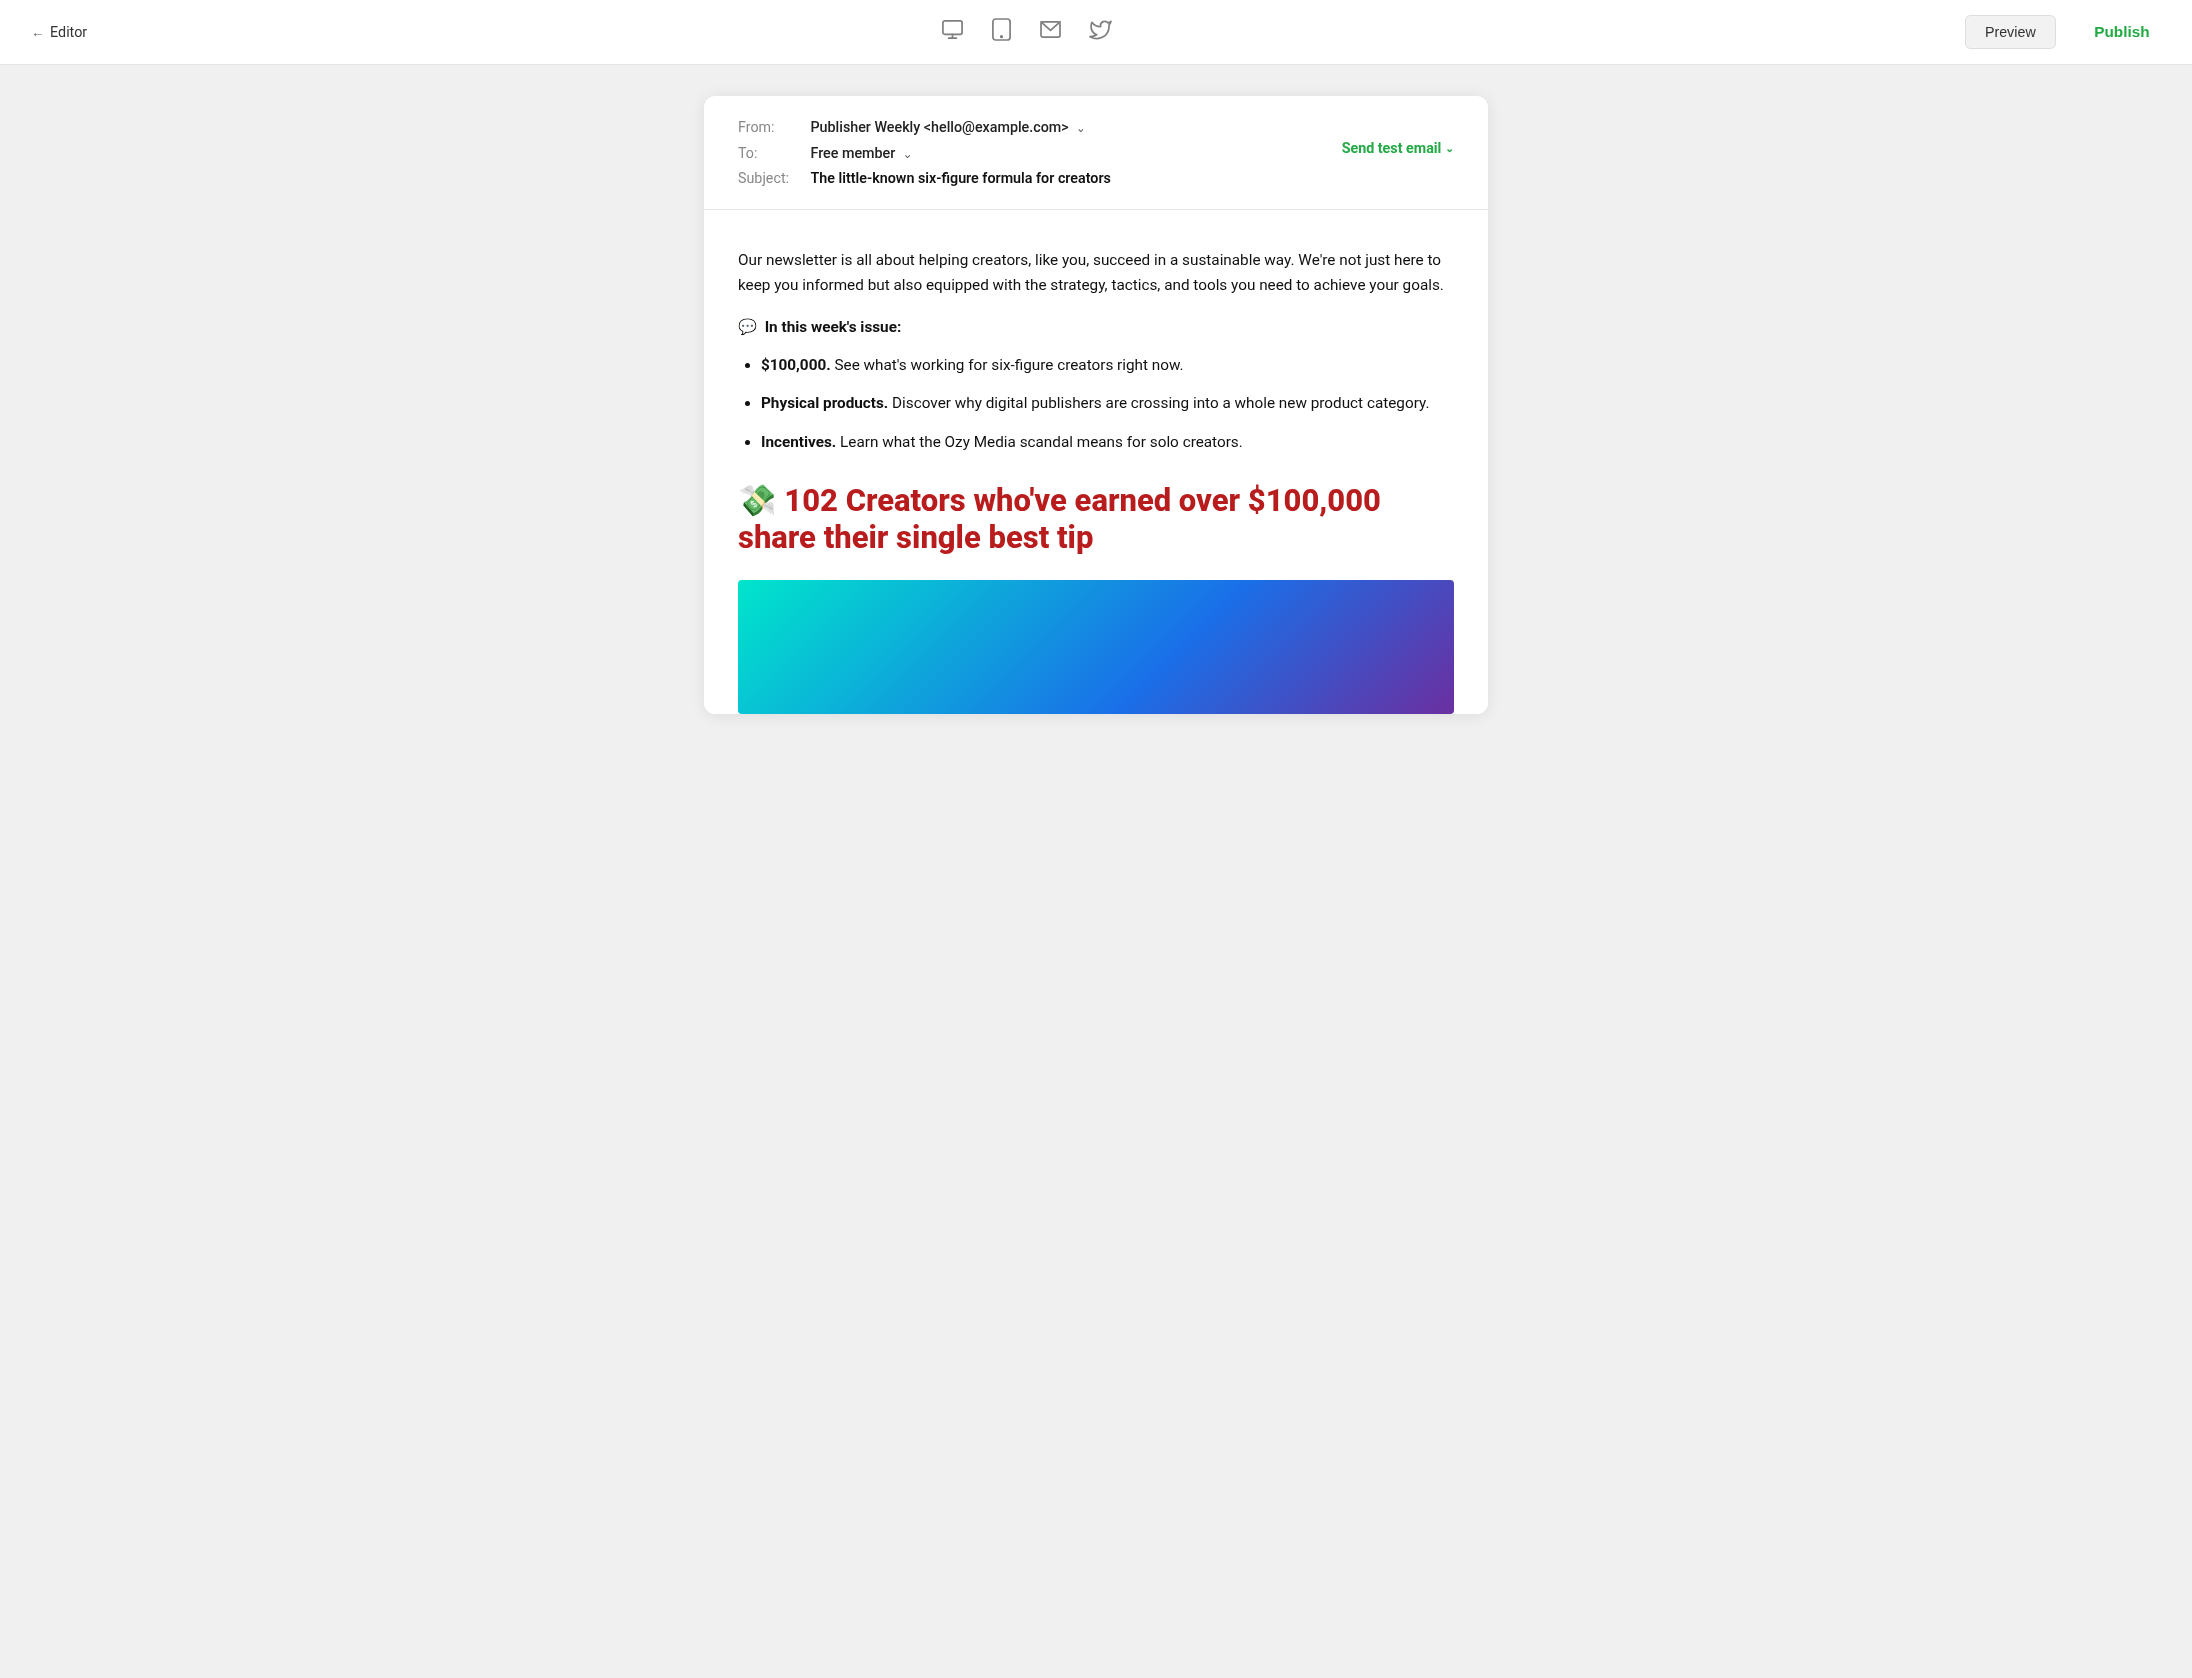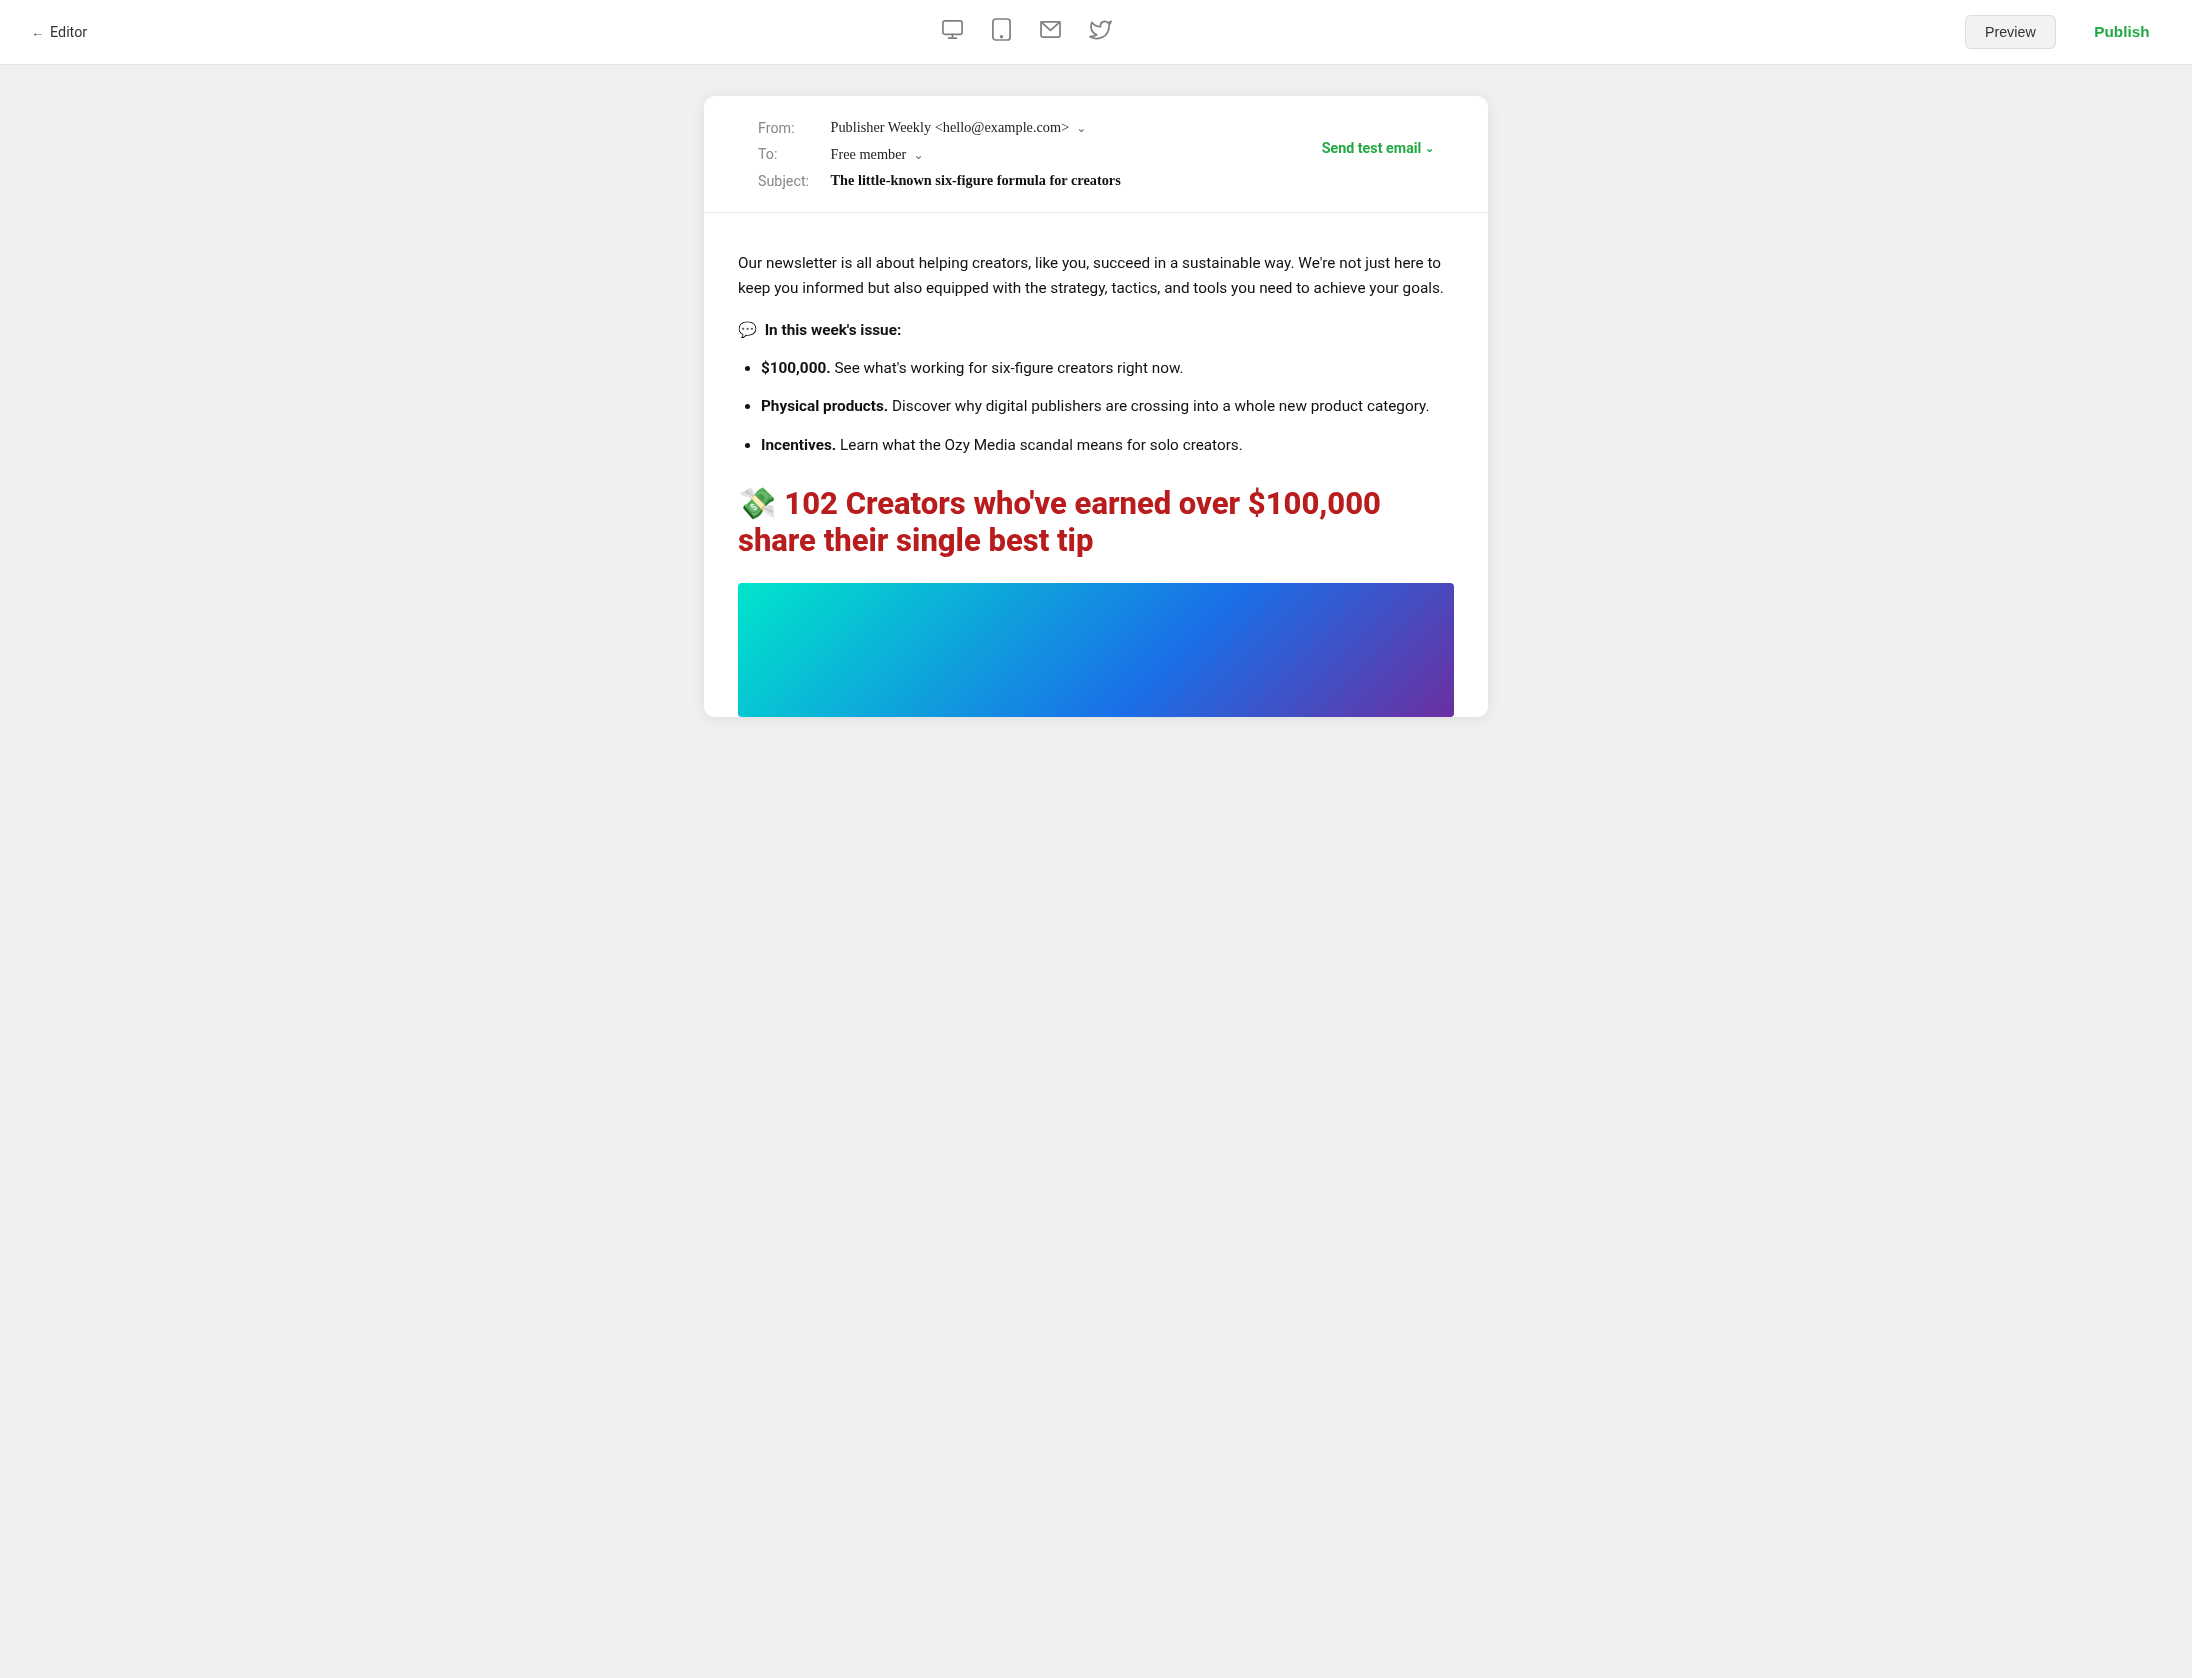--- a/index.html
+++ b/index.html
@@ -87,21 +87,21 @@
     .email-container {
       width: 784px;
       background: #ffffff;
       border-radius: 11.5px;
       box-shadow: 0 1.9px 15.3px rgba(0,0,0,0.08);
       overflow: hidden;
     }
 
     
     .email-meta {
-      padding: 23px 54px;
+      padding: 23px 34px;
       border-bottom: 1px solid #e8e8e8;
       display: flex;
       justify-content: space-between;
       align-items: flex-start;
     }
     .email-fields {
       display: flex;
       flex-direction: column;
       gap: 9.6px;
     }
@@ -111,21 +111,20 @@
       gap: 11.5px;
       font-size: 14.3px;
     }
     .field-label {
       color: #888;
       min-width: 61px;
     }
     .field-value {
       color: #222;
       font-weight: 500;
-      font-family: Liberation Serif, serif;
     }
     .field-value .dropdown-arrow {
       color: #555;
       margin-left: 3.8px;
       font-size: 11.5px;
     }
     .field-value-subject {
       color: #111;
       font-weight: 600;
     }

